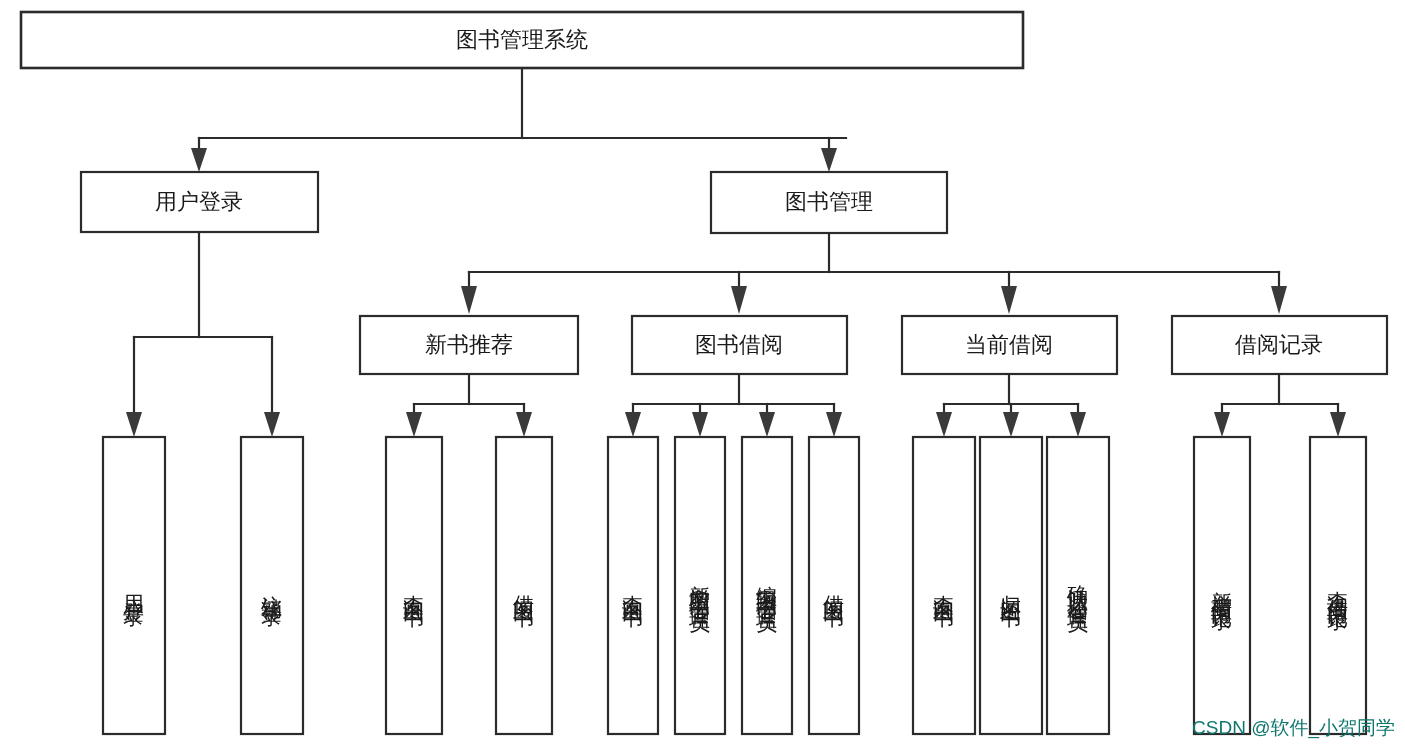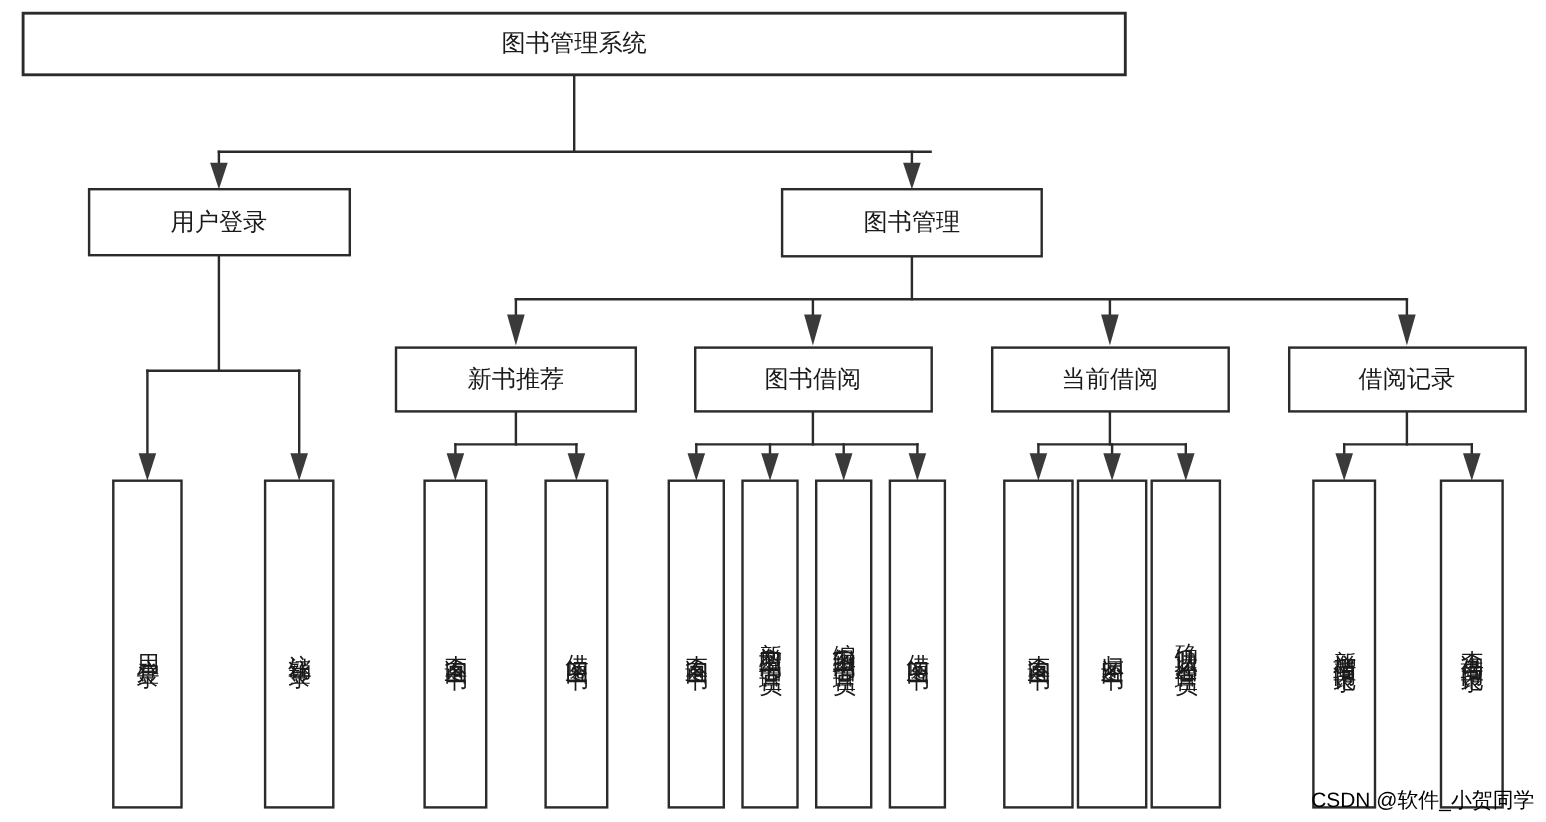--- a/index.html
+++ b/index.html
@@ -57,21 +57,21 @@
     text-orientation: upright;
     letter-spacing: 4px;
     dominant-baseline: central;
   }
   .watermark {
     position: absolute;
     right: 10px;
     bottom: 6px;
     font-family: "Liberation Sans", "DejaVu Sans", sans-serif;
     font-size: 19px;
-    color: #000000;
+    color: #0f766e;
     white-space: nowrap;
     user-select: none;
   }
 </style>
 </head>
 <body>
 
 <div id="diagram-root">
 
   <svg class="flow" viewBox="0 0 1405 747" xmlns="http://www.w3.org/2000/svg">

